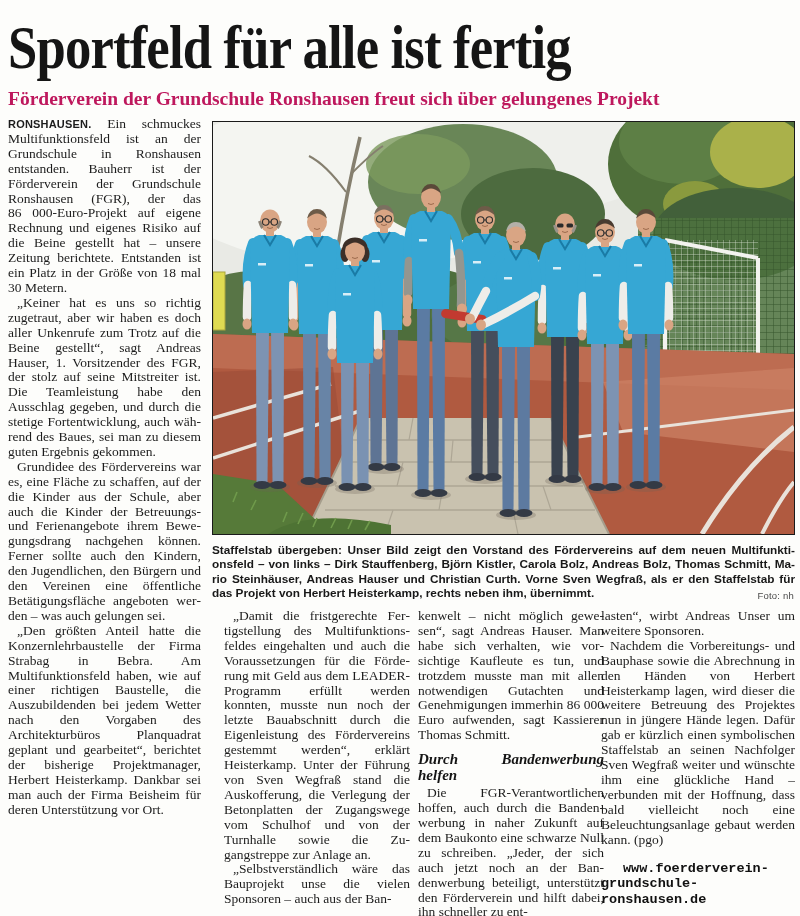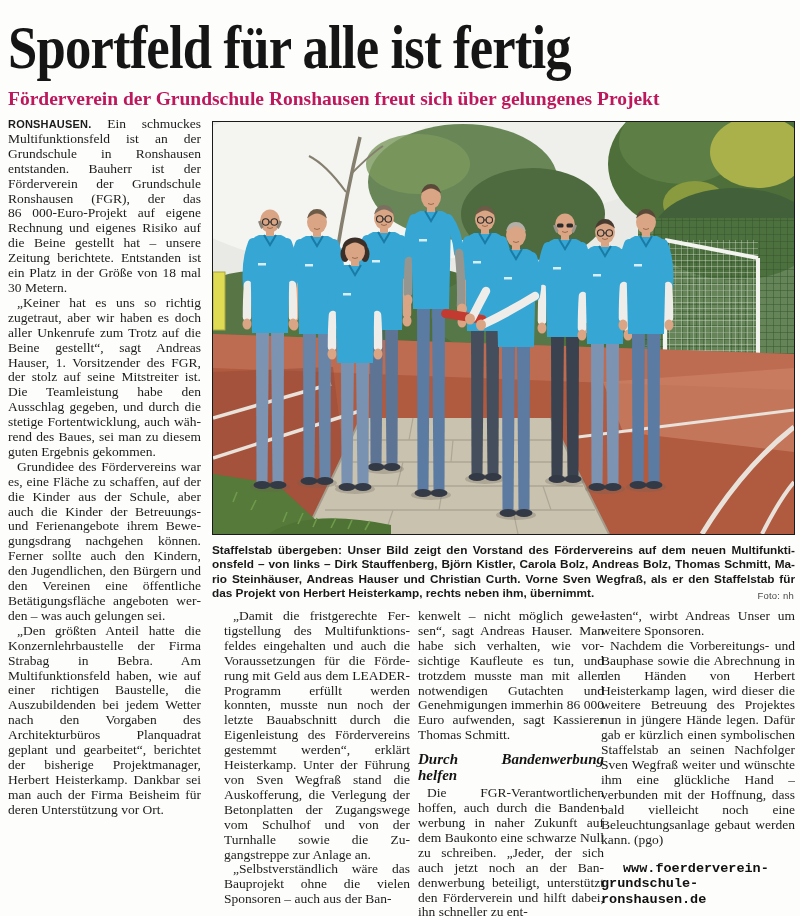--- a/index.html
+++ b/index.html
@@ -342,21 +342,21 @@
     </svg>
   </figure>
 
   <div class="caption">
     <span>Staffelstab übergeben: Unser Bild zeigt den Vorstand des Fördervereins auf dem neuen Multifunkti­onsfeld – von links – Dirk Stauffenberg, Björn Kistler, Carola Bolz, Andreas Bolz, Thomas Schmitt, Ma­rio Steinhäuser, Andreas Hauser und Christian Curth. Vorne Sven Wegfraß, als er den Staffelstab für das Projekt von Herbert Heisterkamp, rechts neben ihm, übernimmt.</span>
     <span class="credit">Foto: nh</span>
   </div>
 
   <div class="col col2">
     <p class="indent">„Damit die fristgerechte Fer­tigstellung des Multifunktions­feldes eingehalten und auch die Voraussetzungen für die Förde­rung mit Geld aus dem LEAD­ER-Programm erfüllt werden konnten, musste nun noch der letzte Bauabschnitt durch die Eigenleistung des Förderver­eins gestemmt werden“, erklärt Heisterkamp. Unter der Füh­rung von Sven Wegfraß stand die Auskofferung, die Verle­gung der Betonplatten der Zu­gangswege vom Schulhof und von der Turnhalle sowie die Zu­gangstreppe zur Anlage an.</p>
-    <p class="indent">„Selbstverständlich wäre das Bauprojekt ohne die vielen Sponsoren – auch aus der Ban-</p>
+    <p class="indent">„Selbstverständlich wäre das Bauprojekt unse die vielen Sponsoren – auch aus der Ban-</p>
   </div>
 
   <div class="col col3">
     <p>kenwelt – nicht möglich gewe­sen“, sagt Andreas Hauser. Man habe sich verhalten, wie vor­sichtige Kaufleute es tun, und trotzdem musste man mit allen notwendigen Gutachten und Genehmigungen immerhin 86&nbsp;000 Euro aufwenden, sagt Kassierer Thomas Schmitt.</p>
     <h3 class="crosshead">Durch Bandenwerbung helfen</h3>
     <p class="indent">Die FGR-Verantwortlichen hoffen, auch durch die Banden­werbung in naher Zukunft auf dem Baukonto eine schwarze Null zu schreiben. „Jeder, der sich auch jetzt noch an der Ban­denwerbung beteiligt, unter­stützt den Förderverein und hilft dabei, ihn schneller zu ent-</p>
   </div>
 
   <div class="col col4">
     <p>lasten“, wirbt Andreas Unser um weitere Sponsoren.</p>

